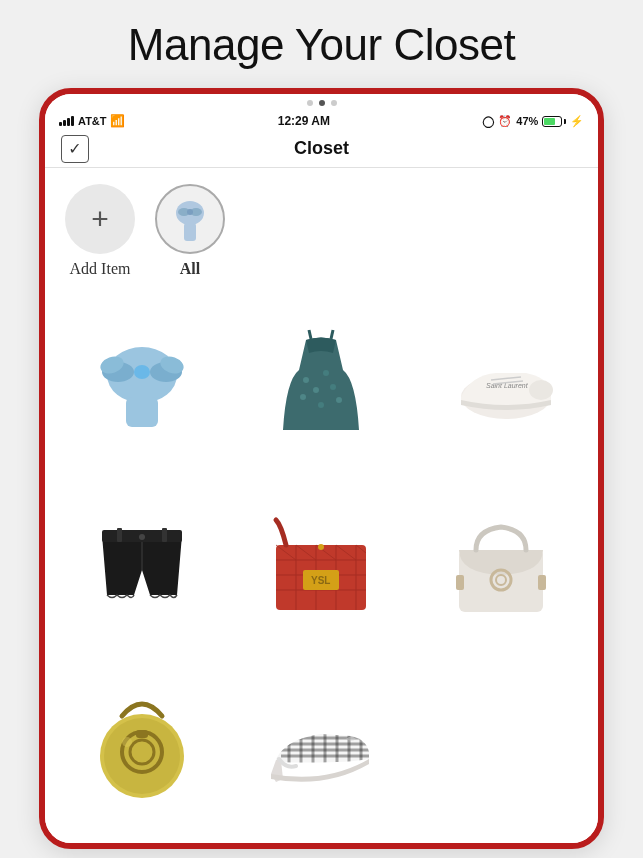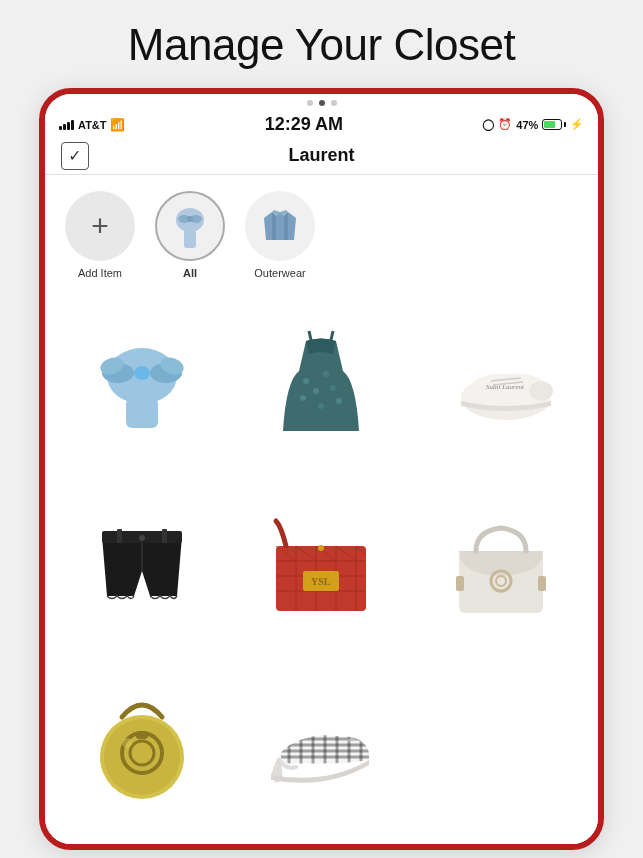--- a/index.html
+++ b/index.html
@@ -44,21 +44,21 @@
       display: flex;
       justify-content: space-between;
       align-items: center;
       padding: 6px 14px 4px;
       font-size: 11px;
       font-weight: 600;
       color: #111;
       background: #fff;
     }
     .status-left { display: flex; align-items: center; gap: 4px; }
-    .status-center { font-size: 18px; font-weight: 600; }
+    .status-center { font-size: 12px; font-weight: 600; }
     .status-right { display: flex; align-items: center; gap: 4px; font-size: 11px; }
     .signal-bars { display: flex; align-items: flex-end; gap: 1px; }
     .bar { background: #111; border-radius: 1px; width: 3px; }
     .battery-icon {
       display: flex; align-items: center; gap: 1px;
     }
     .battery-body {
       width: 20px; height: 11px; border: 1.5px solid #111; border-radius: 3px;
       position: relative; display: flex; align-items: center; padding: 1px;
     }
@@ -111,32 +111,31 @@
       border: 2px solid transparent;
     }
     .category-circle.active {
       border: 2px solid #aaa;
     }
     .category-circle.add-circle {
       background: #e8e8e8;
       font-size: 30px; color: #555; font-weight: 300;
     }
     .category-label {
-      font-size: 11px; color: #333; text-align: center;
+      font-size: 16px; color: #333; text-align: center; font-family: Liberation Serif, serif;
     }
     .category-label.bold { font-weight: 700; }
     
     .items-grid {
       display: grid;
       grid-template-columns: repeat(3, 1fr);
       gap: 2px;
       background: #fff;
       flex: 1;
       padding: 10px 8px;
-      font-family: Liberation Serif, serif;
     }
     .grid-cell {
       background: #fff;
       aspect-ratio: 1;
       display: flex; align-items: center; justify-content: center;
       overflow: hidden;
       border-radius: 4px;
     }
 
     
@@ -185,21 +184,21 @@
             <div class="battery-fill"></div>
           </div>
           <div class="battery-nub"></div>
         </div>
         <span>⚡</span>
       </div>
     </div>
 
     <div class="nav-bar">
       <div class="nav-check">✓</div>
-      <span class="nav-title">Laurent</span>
+      <span class="nav-title">Closet</span>
     </div>
 
     <div class="category-scroll">
 
       <div class="category-item">
         <div class="category-circle add-circle">
           <span style="font-size:30px;font-weight:200;color:#555;">+</span>
         </div>
         <span class="category-label">Add Item</span>
       </div>
@@ -212,34 +211,20 @@
             <rect x="20" y="30" width="12" height="18" rx="3" fill="#b0c8e0"></rect>
 
             <ellipse cx="20" cy="19" rx="6" ry="4" fill="#8aaec8"></ellipse>
             <ellipse cx="32" cy="19" rx="6" ry="4" fill="#8aaec8"></ellipse>
             <circle cx="26" cy="19" r="3" fill="#7a9ec0"></circle>
           </svg>
         </div>
         <span class="category-label bold">All</span>
       </div>
 
-      <div class="category-item">
-        <div class="category-circle">
-          <svg width="52" height="52" viewBox="0 0 52 52">
-
-            <path d="M10 18 L18 12 L22 16 L26 14 L30 16 L34 12 L42 18 L40 40 L12 40 Z" fill="#7a9fc0"></path>
-            <path d="M18 12 L22 16 L22 40 L18 40 Z" fill="#6a8fb0"></path>
-            <path d="M34 12 L30 16 L30 40 L34 40 Z" fill="#6a8fb0"></path>
-            <path d="M22 14 Q26 11 30 14 L30 16 Q26 13 22 16 Z" fill="#5a7fa0"></path>
-
-            <path d="M18 12 L22 16 L26 14 L30 16 L34 12 L32 10 L26 12 L20 10 Z" fill="#8ab0cc"></path>
-          </svg>
-        </div>
-        <span class="category-label">Outerwear</span>
-      </div>
 
 
 
     </div>
 
     <div class="items-grid">
 
       <div class="grid-cell">
         <svg width="120" height="120" viewBox="0 0 120 120">
 

